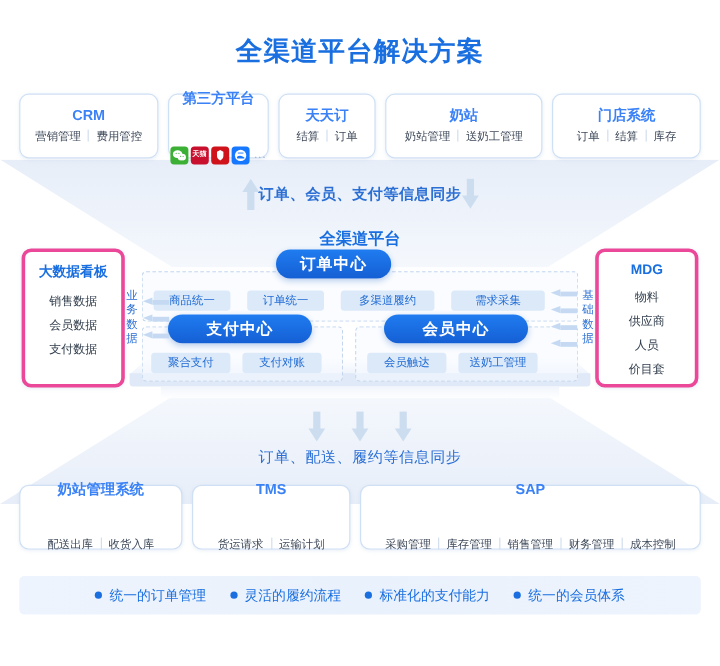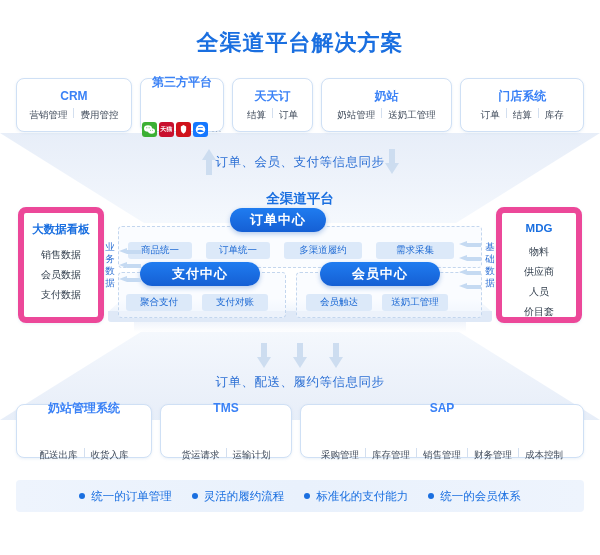--- a/index.html
+++ b/index.html
@@ -151,21 +151,21 @@
   
   .sync-band {
     position: absolute;
     left: 0;
     width: 600px;
     display: flex;
     align-items: center;
     justify-content: center;
     z-index: 3;
   }
-  .sync-top { top: 148px; height: 28px; gap: 0; }
+  .sync-top { top: 148px; height: 28px; gap: 0; font-weight: bold; }
   .sync-text {
     font-size: 12.5px;
     color: #2b6fd4;
     letter-spacing: .5px;
     white-space: nowrap;
   }
   .arrow {
     width: 14px;
     height: 26px;
     position: relative;
@@ -323,21 +323,21 @@
   .ch-p1 { left: 8px;   width: 66px; }
   .ch-p2b { left: 84px; width: 66px; }
   .ch-m1 { left: 188px; width: 66px; }
   .ch-m2 { left: 264px; width: 66px; }
 
   
   .side-card {
     position: absolute;
     width: 86px;
     background: #ffffff;
-    border: 6px solid #ec4899;
+    border: 3px solid #ec4899;
     border-radius: 8px;
     box-shadow: 0 1px 3px rgba(140, 170, 210, .18);
     display: flex;
     flex-direction: column;
     align-items: center;
     padding: 9px 0 9px;
     z-index: 3;
   }
   .side-left  { left: 18px;  top: 207px; height: 116px; }
   .side-right { left: 496px; top: 207px; height: 116px; }

